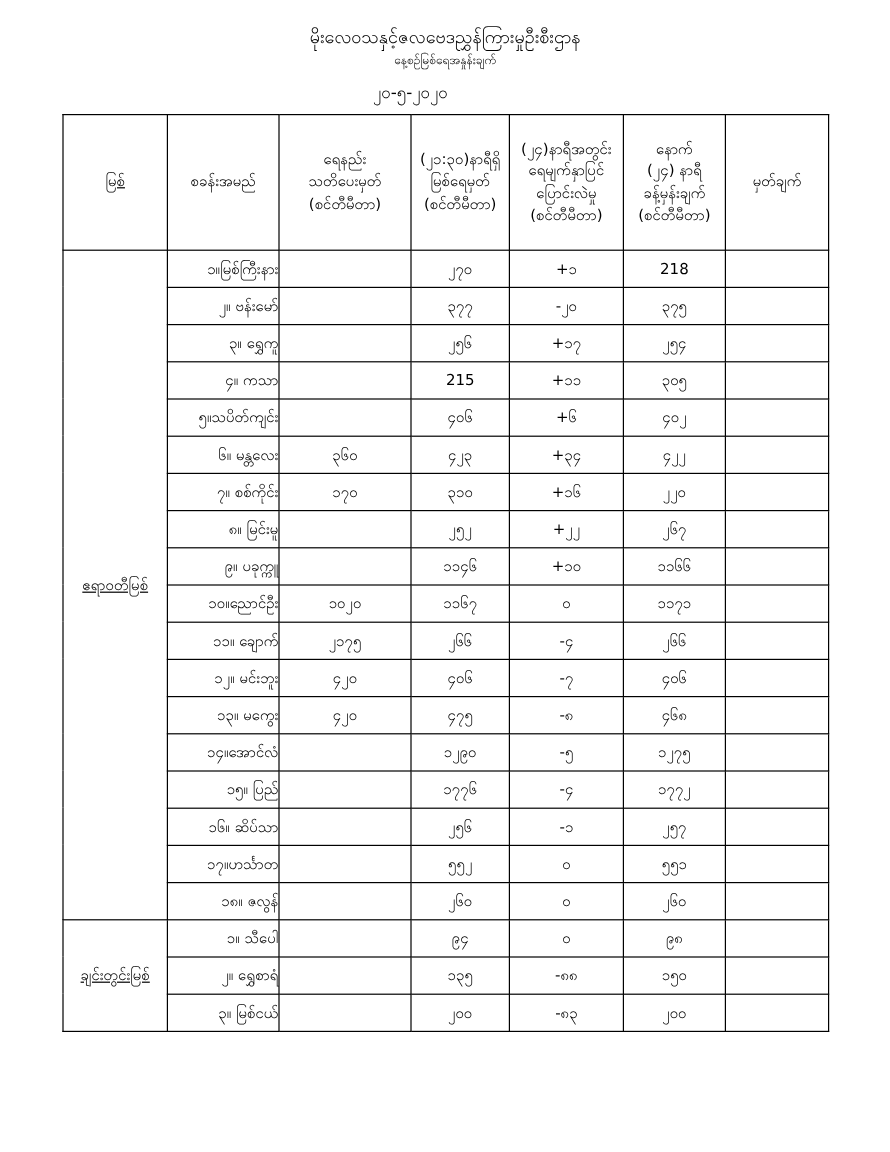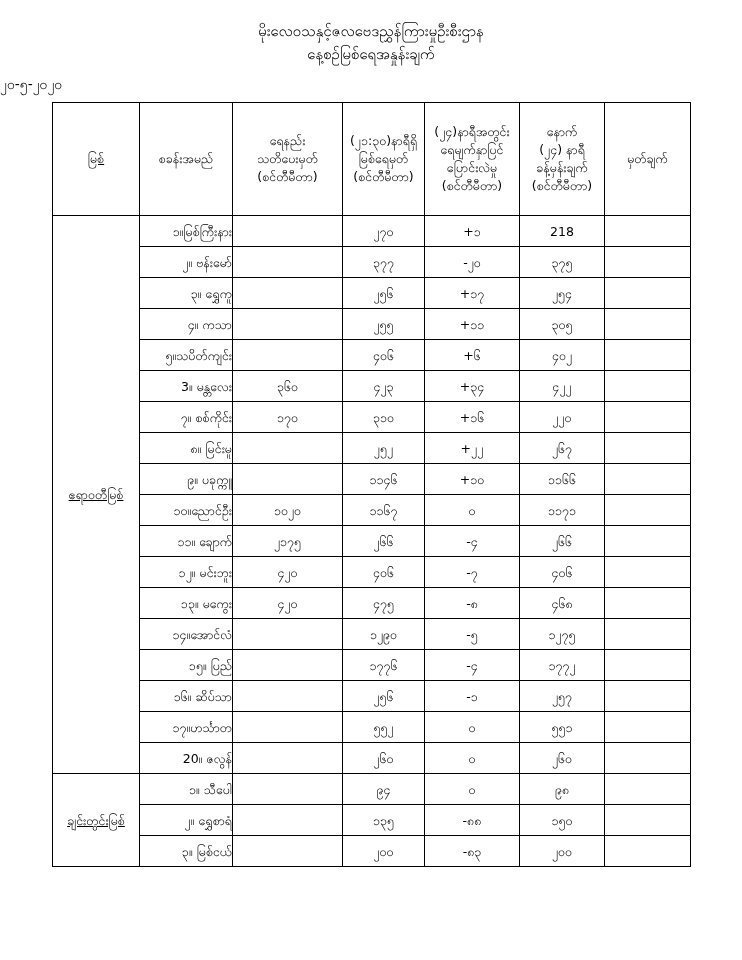--- a/index.html
+++ b/index.html
@@ -25,25 +25,25 @@
   .doc-header {
     text-align: center;
     padding-top: 20px;
   }
   .doc-title-1 {
     font-size: 15px;
     line-height: 1.5;
     letter-spacing: 0px;
   }
   .doc-title-2 {
-    font-size: 15px;
+    font-size: 10px;
     line-height: 1.5;
   }
   .date-line {
-    text-align: left;
+    text-align: center;
     font-size: 14px;
     padding-right: 58px;
     padding-top: 10px;
     padding-bottom: 6px;
   }
   .table-wrap {
     padding: 0 52px 0 52px;
   }
   table.river-table {
     border-collapse: collapse;
@@ -185,35 +185,35 @@
             <td class="station">၃။ ရွှေကူ</td>
             <td class="num"></td>
             <td class="num">၂၅၆</td>
             <td class="num">+၁၇</td>
             <td class="num">၂၅၄</td>
             <td class="remark outer-right"></td>
           </tr>
           <tr>
             <td class="station">၄။ ကသာ</td>
             <td class="num"></td>
-            <td class="num">၂၅၅</td>
+            <td class="num">215</td>
             <td class="num">+၁၁</td>
             <td class="num">၃၀၅</td>
             <td class="remark outer-right"></td>
           </tr>
           <tr>
             <td class="station">၅။သပိတ်ကျင်း</td>
             <td class="num"></td>
             <td class="num">၄၀၆</td>
             <td class="num">+၆</td>
             <td class="num">၄၀၂</td>
             <td class="remark outer-right"></td>
           </tr>
           <tr>
-            <td class="station">3။ မန္တလေး</td>
+            <td class="station">၆။ မန္တလေး</td>
             <td class="num">၃၆၀</td>
             <td class="num">၄၂၃</td>
             <td class="num">+၃၄</td>
             <td class="num">၄၂၂</td>
             <td class="remark outer-right"></td>
           </tr>
           <tr>
             <td class="station">၇။ စစ်ကိုင်း</td>
             <td class="num">၁၇၀</td>
             <td class="num">၃၁၀</td>
@@ -295,21 +295,21 @@
           </tr>
           <tr>
             <td class="station">၁၇။ဟင်္သာတ</td>
             <td class="num"></td>
             <td class="num">၅၅၂</td>
             <td class="num">၀</td>
             <td class="num">၅၅၁</td>
             <td class="remark outer-right"></td>
           </tr>
           <tr>
-            <td class="station">20။ ဇလွန်</td>
+            <td class="station">၁၈။ ဇလွန်</td>
             <td class="num"></td>
             <td class="num">၂၆၀</td>
             <td class="num">၀</td>
             <td class="num">၂၆၀</td>
             <td class="remark outer-right"></td>
           </tr>
           <tr class="sep-top">
             <td class="river-name outer-left" rowspan="3">ချင်းတွင်းမြစ်</td>
             <td class="station">၁။ သီပေါ</td>
             <td class="num"></td>

